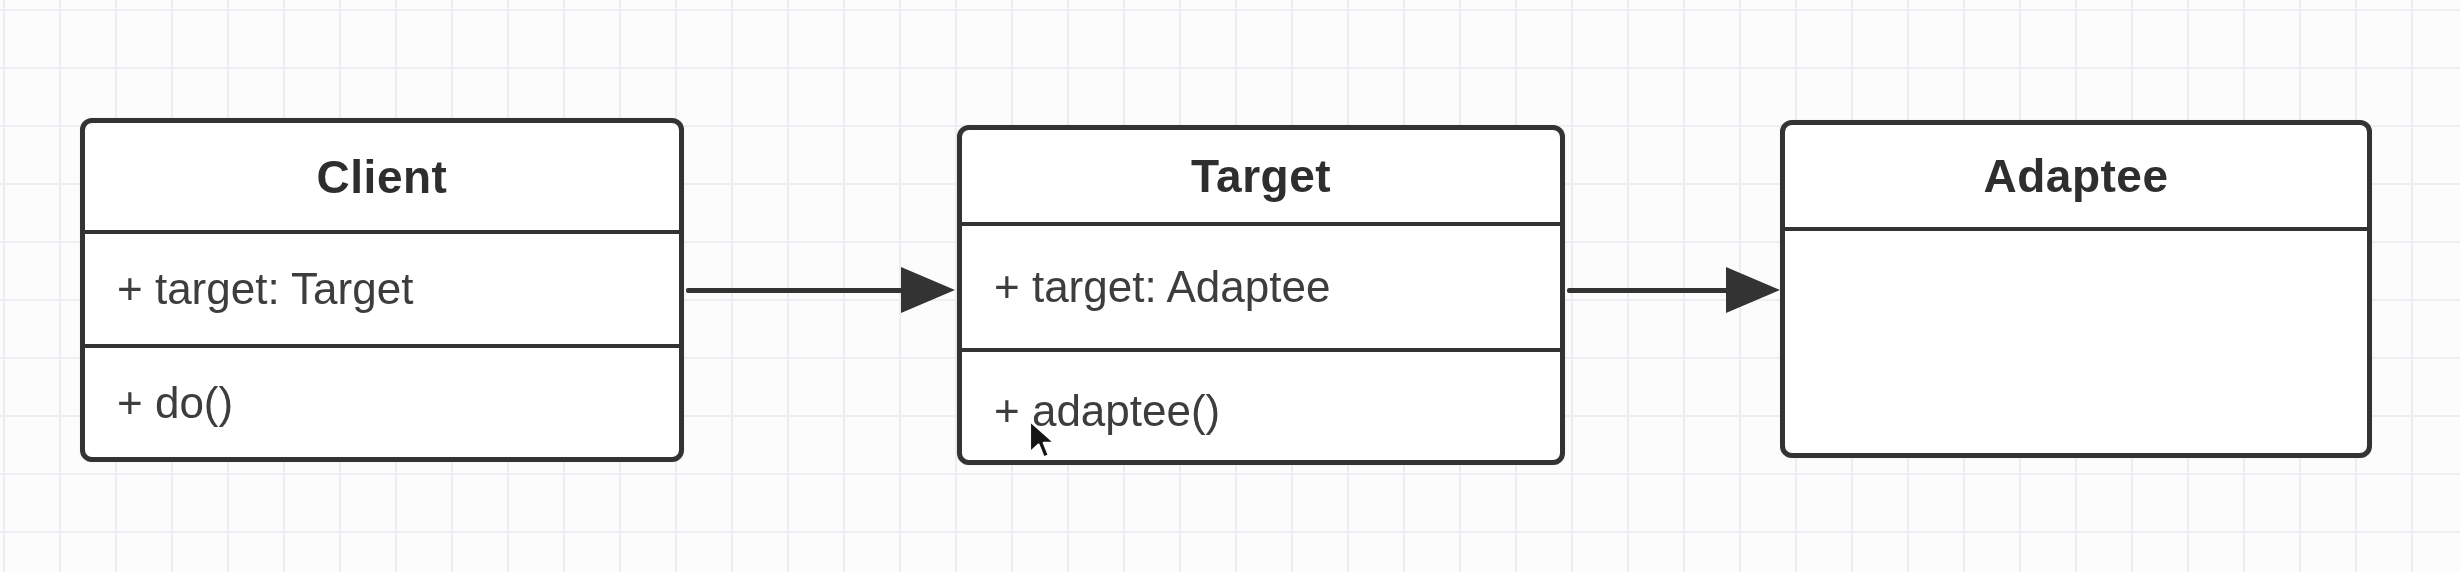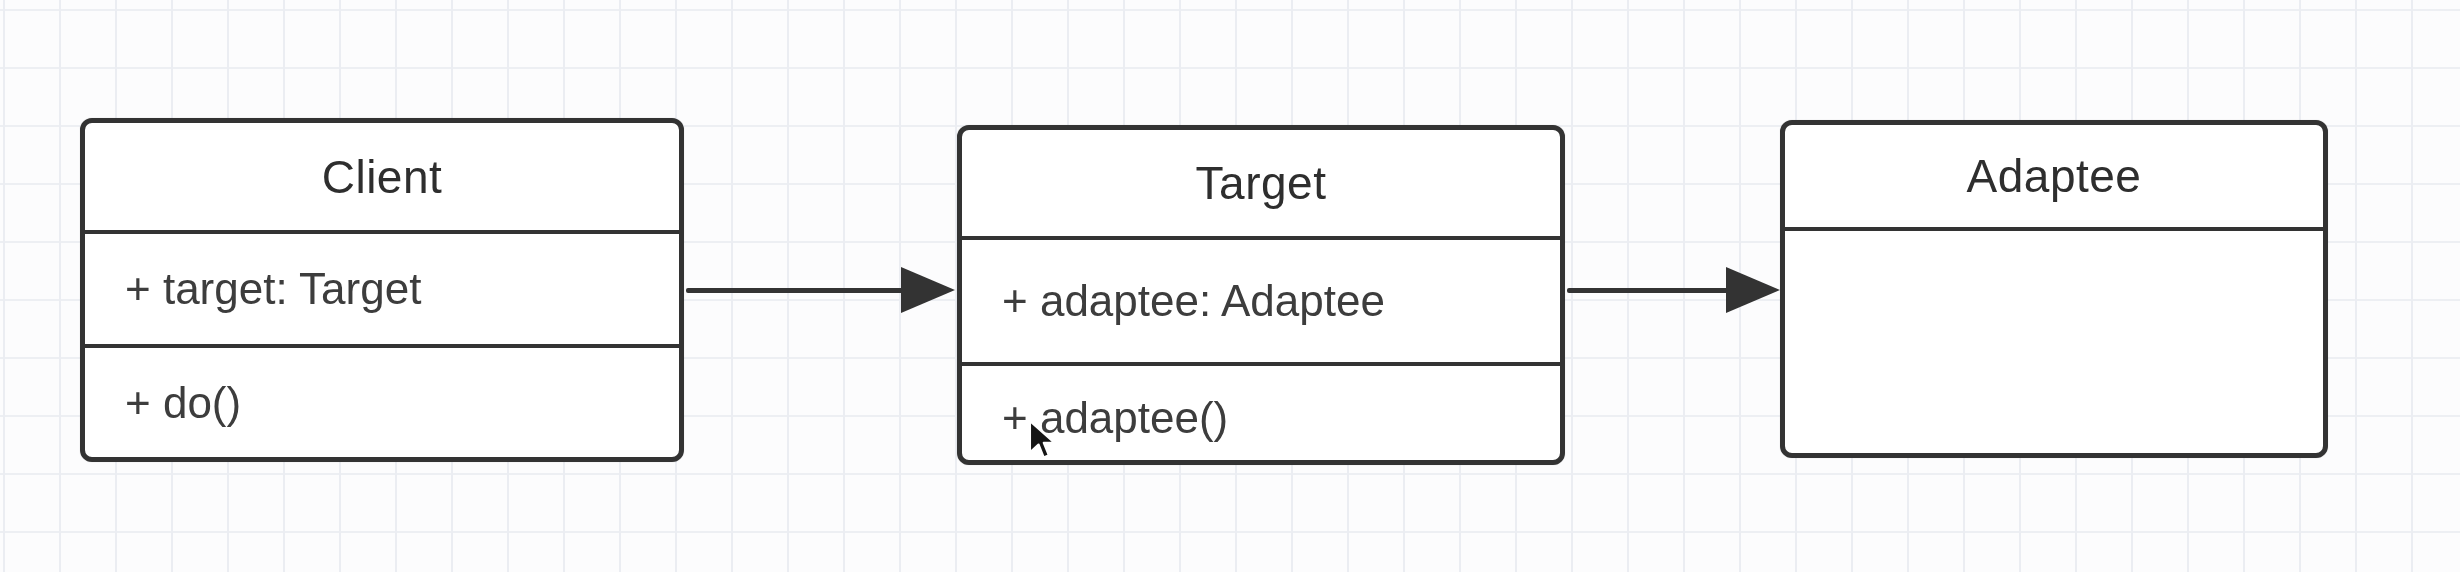--- a/index.html
+++ b/index.html
@@ -30,32 +30,32 @@
     flex-direction: column;
     overflow: hidden;
     box-shadow: 0 0 1px rgba(0,0,0,0.25);
   }
   .cls-title {
     flex: none;
     display: flex;
     align-items: center;
     justify-content: center;
     font-size: 46px;
-    font-weight: 400;
+    font-weight: 700;
     letter-spacing: 0.5px;
     color: #2e2e2e;
     border-bottom: 4px solid #333333;
     box-sizing: border-box;
   }
   .cls-section {
     flex: none;
     display: flex;
     align-items: center;
     box-sizing: border-box;
-    padding-left: 40px;
+    padding-left: 32px;
     font-size: 44px;
     color: #3d3d3d;
   }
   .cls-section.methods {
     flex: 1;
     border-top: 4px solid #333333;
   }
   .arrow-line {
     position: absolute;
     height: 5px;
@@ -84,30 +84,30 @@
     <div class="cls-title" style="height:111px">Client</div>
     <div class="cls-section attrs" style="height:110px">
       <span>+ target: Target</span>
     </div>
     <div class="cls-section methods">
       <span>+ do()</span>
     </div>
   </div>
 
   <div class="uml-class" style="left:957px; top:125px; width:608px; height:340px;">
-    <div class="cls-title" style="height:110px">Target</div>
+    <div class="cls-title" style="height:96px">Target</div>
     <div class="cls-section attrs" style="height:122px">
-      <span>+ adaptee: Adaptee</span>
+      <span>+ target: Adaptee</span>
     </div>
     <div class="cls-section methods" style="padding-top:10px">
       <span>+ adaptee()</span>
     </div>
   </div>
 
-  <div class="uml-class" style="left:1780px; top:120px; width:548px; height:338px;gap:40px;">
+  <div class="uml-class" style="left:1780px; top:120px; width:592px; height:338px;gap:40px;">
     <div class="cls-title" style="height:106px">Adaptee</div>
     <div class="cls-section attrs" style="height:110px">
       <span></span>
     </div>
   </div>
 
   <div>
     <div class="arrow-line" style="left:686px; top:288px; width:218px;"></div>
     <div class="arrow-head" style="left:901px; top:267px;"></div>
   </div>

